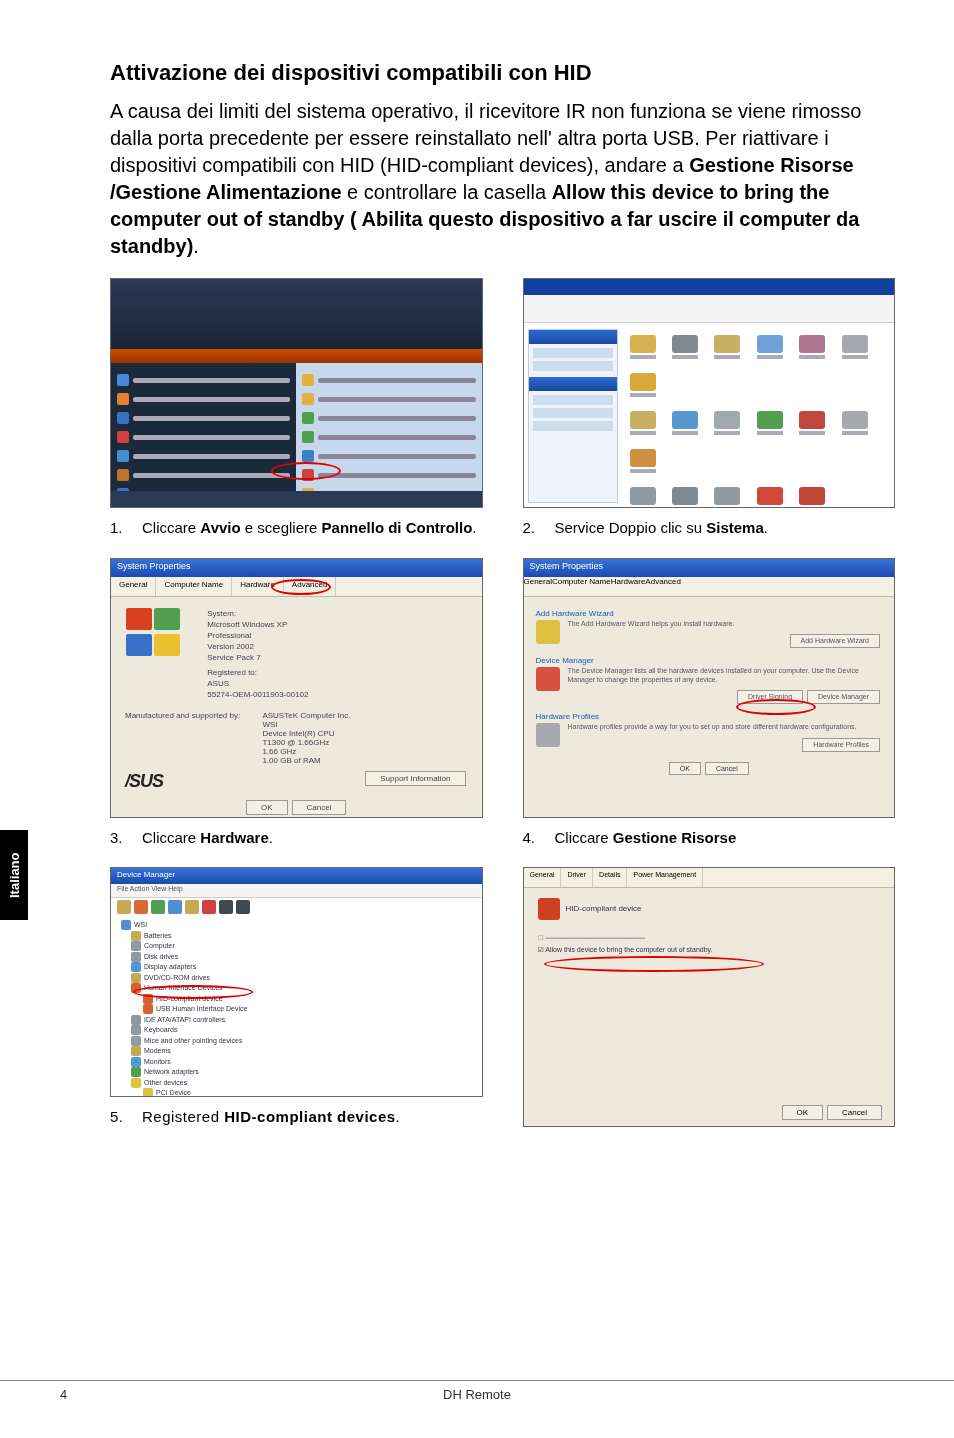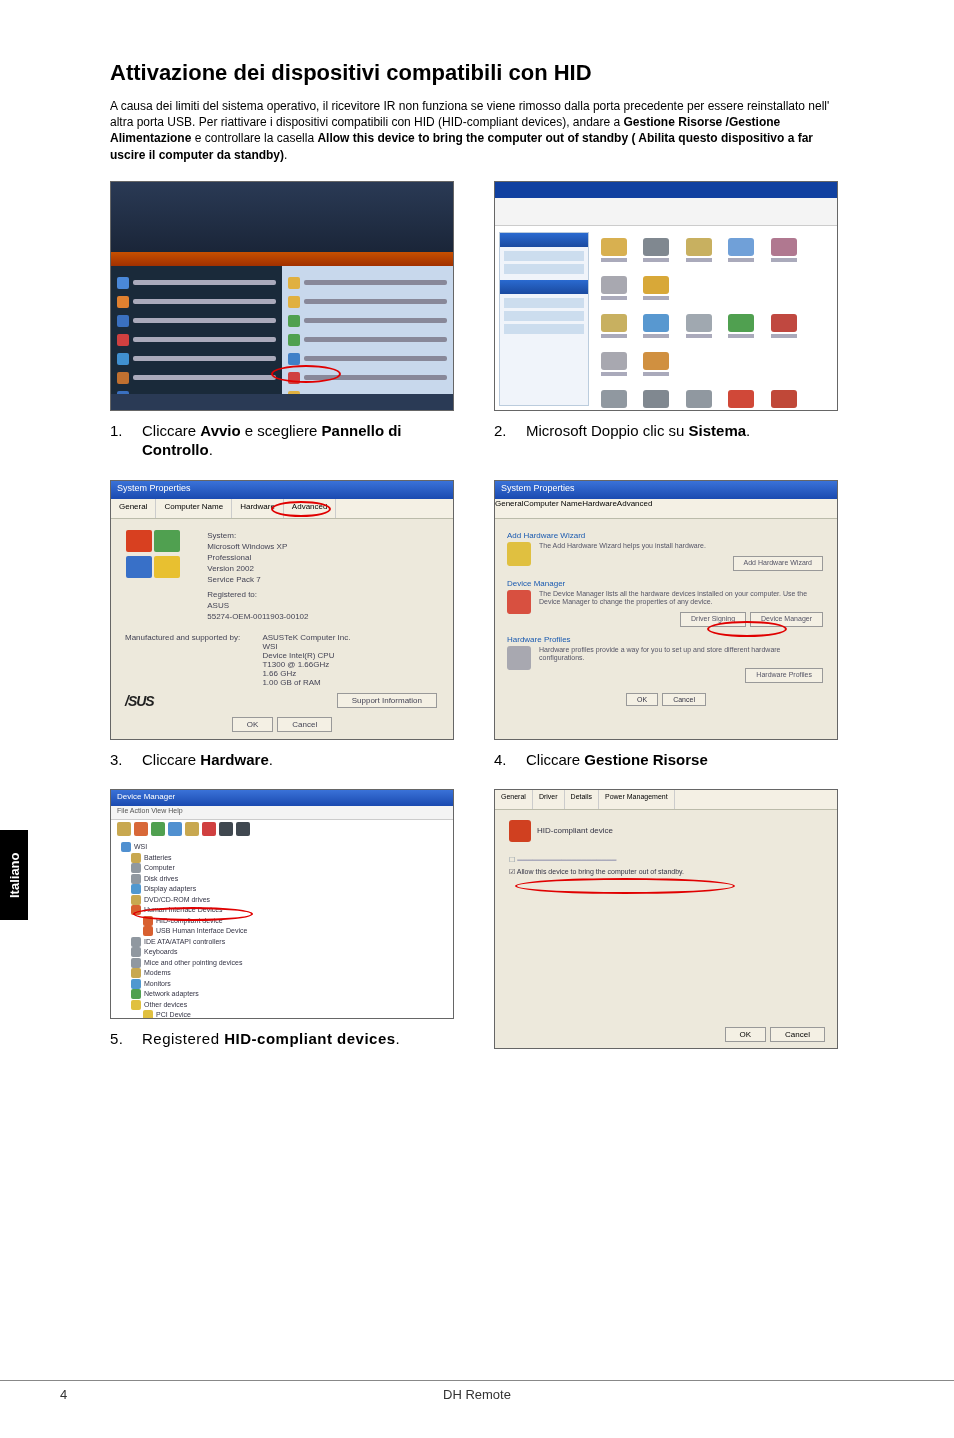--- a/index.html
+++ b/index.html
@@ -5,29 +5,29 @@
   * { margin: 0; padding: 0; box-sizing: border-box; }
   body {
     font-family: Arial, Helvetica, sans-serif;
     width: 954px;
     height: 1438px;
     background: #fff;
     position: relative;
     color: #000;
   }
   .content {
-    padding: 60px 116px 0 110px;
+    padding: 60px 59px 0 110px;
   }
   h2.title {
     font-size: 22px;
     font-weight: bold;
     margin-bottom: 12px;
   }
   p.intro {
-    font-size: 12px;
+    font-size: 20px;
     line-height: 1.35;
     margin-bottom: 18px;
   }
   p.intro b { font-weight: bold; }
   .grid {
     display: grid;
     grid-template-columns: 1fr 1fr;
     column-gap: 40px;
     row-gap: 20px;
   }
@@ -106,21 +106,21 @@
   .shot3 { height: 260px; background:#ede9dc; }
   .shot3 .tb { height:18px; background:linear-gradient(#3a72d8,#1a4ab0); color:#fff; font-size:9px; padding:2px 6px; }
   .shot3 .tabs { height:20px; background:#f4f0e4; border-bottom:1px solid #bba; display:flex; font-size:8px; }
   .shot3 .tab { padding:3px 8px; border-right:1px solid #ccc; }
   .shot3 .oval3 { width:60px; height:16px; left:160px; top:20px; }
   .shot3 .body { padding:10px 14px; font-size:8px; color:#445; }
   .shot3 .winlogo { width:60px; height:50px; display:inline-block; vertical-align:top; margin-right:20px; }
   .shot3 .winlogo .q { width:26px; height:22px; display:inline-block; margin:1px; border-radius:2px; }
   .shot3 .info { display:inline-block; vertical-align:top; }
   .shot3 .info div { margin:2px 0; }
-  .shot3 .asus { font-size:14px; font-weight:900; font-style:italic; color:#222; letter-spacing:-1px; }
+  .shot3 .asus { font-size:18px; font-weight:900; font-style:italic; color:#222; letter-spacing:-1px; }
   .shot3 .btns { text-align:center; margin-top:8px; }
   .shot3 .btn { display:inline-block; padding:2px 14px; border:1px solid #999; background:#f4f0e4; font-size:8px; margin:0 2px; }
 
   .shot4 { height: 260px; background:#ede9dc; }
   .shot4 .tb { height:18px; background:linear-gradient(#3a72d8,#1a4ab0); color:#fff; font-size:9px; padding:2px 6px; }
   .shot4 .tabs { height:20px; background:#f4f0e4; border-bottom:1px solid #bba; display:flex; font-size:8px; }
   .shot4 .body { padding:8px 12px; font-size:8px; color:#334; }
   .shot4 .sect { color:#1a5ab0; font-size:8px; margin:4px 0 2px; }
   .shot4 .blk { display:flex; gap:8px; margin-bottom:6px; }
   .shot4 .blk .ico { width:24px; height:24px; background:#e0c040; border-radius:3px; flex-shrink:0; }
@@ -284,21 +284,21 @@
           <br>
           
           
           
           
           
           
         </div>
       </div>
       <p class="caption">
-        <span class="num">2.</span><span>Microsoft Doppio clic su </span><b>Sistema</b><span>.</span>
+        <span class="num">2.</span><span>Service Doppio clic su </span><b>Sistema</b><span>.</span>
       </p>
     </div>
 
     <div class="cell">
       <div class="shot shot3">
         <div class="tb">System Properties</div>
         <div class="tabs">
           <div class="tab">General</div>
           <div class="tab">Computer Name</div>
           <div class="tab">Hardware</div>

